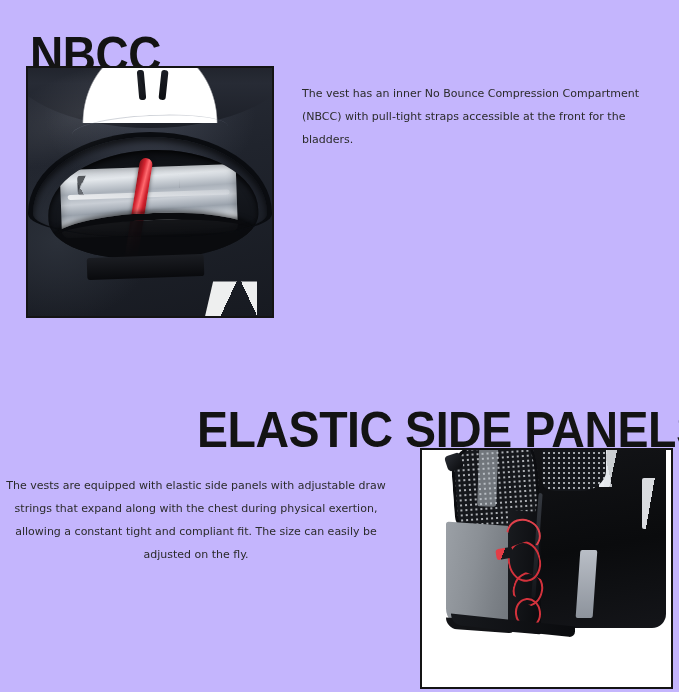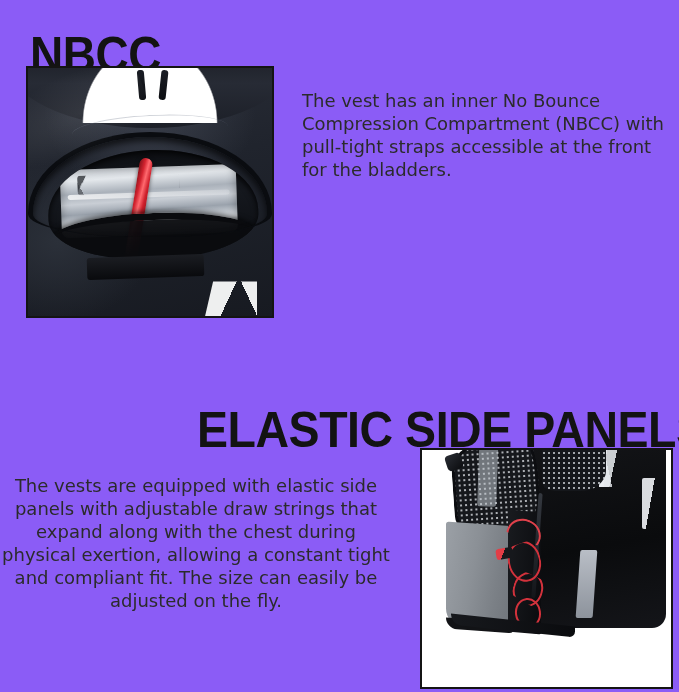--- a/index.html
+++ b/index.html
@@ -14,21 +14,21 @@
     position: relative;
     overflow: hidden;
     font-family: "DejaVu Sans", sans-serif;
     color: #1a1a1a;
     -webkit-font-smoothing: antialiased;
   }
 
   .page {
     position: absolute;
     inset: 0;
-    background: #8b5cf6;
+    background: #c4b5fd;
     padding-left: 43px;
   }
 
   
   .heading {
     position: absolute;
     font-family: "Liberation Sans", sans-serif;
     font-weight: 700;
     color: #131313;
     letter-spacing: -0.5px;
@@ -46,21 +46,21 @@
     left: 197px;
     top: 371px;
     font-size: 50px;
     transform: scaleX(0.93);
   }
 
   
   .body-copy {
     position: absolute;
     font-family: "DejaVu Sans", sans-serif;
-    font-size: 18px;
+    font-size: 11px;
     line-height: 23px;
     color: #2b2b2b;
   }
   #copy-nbcc {
     left: 302px;
     top: 71px;
     width: 378px;
     text-align: left;
   }
   #copy-elastic {

